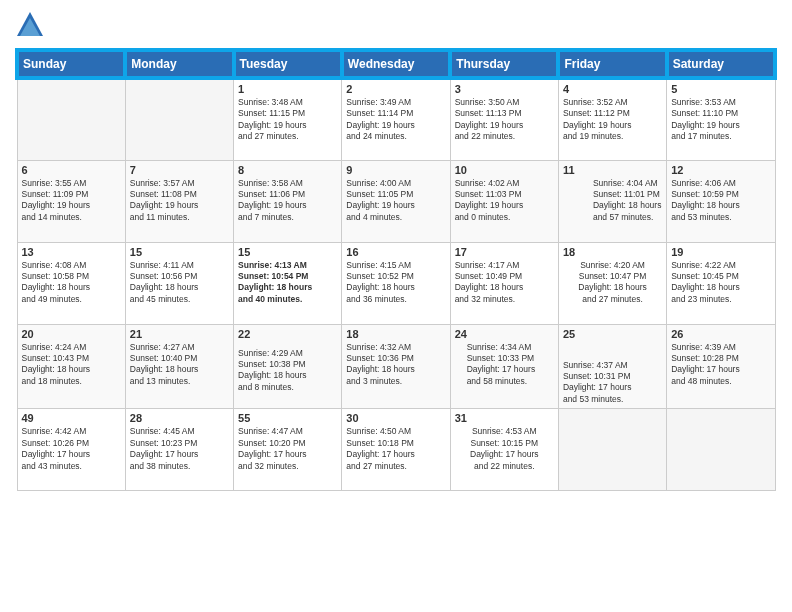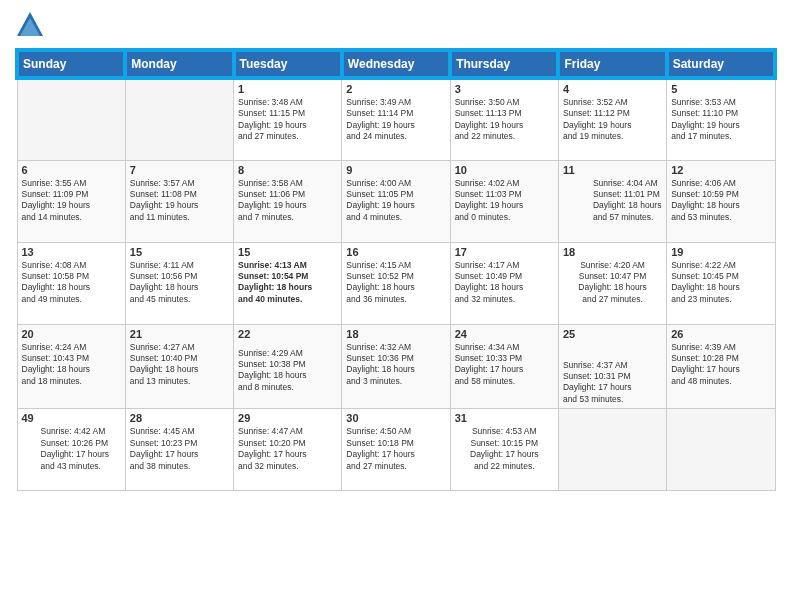--- a/index.html
+++ b/index.html
@@ -300,21 +300,21 @@
           </td>
           <td>
             <span class="day-number">18</span>
             <div class="day-info" style="white-space: pre-line;">Sunrise: 4:32 AM
 Sunset: 10:36 PM
 Daylight: 18 hours
 and 3 minutes.</div>
           </td>
           <td>
             <span class="day-number">24</span>
-            <div class="day-info" style="white-space: pre-line;">Sunrise: 4:34 AM
+            <div class="day-info" style="white-space: pre-line; margin-left: 12px;">Sunrise: 4:34 AM
 Sunset: 10:33 PM
 Daylight: 17 hours
 and 58 minutes.</div>
           </td>
           <td>
             <span class="day-number">25</span>
             <div class="day-info" style="white-space: pre-line; margin-top: 20px;">Sunrise: 4:37 AM
 Sunset: 10:31 PM
 Daylight: 17 hours
 and 53 minutes.</div>
@@ -323,34 +323,34 @@
             <span class="day-number">26</span>
             <div class="day-info" style="white-space: pre-line;">Sunrise: 4:39 AM
 Sunset: 10:28 PM
 Daylight: 17 hours
 and 48 minutes.</div>
           </td>
         </tr>
         <tr>
           <td>
             <span class="day-number">49</span>
-            <div class="day-info" style="white-space: pre-line; margin-left: 19px;">Sunrise: 4:42 AM
+            <div class="day-info" style="white-space: pre-line;">Sunrise: 4:42 AM
 Sunset: 10:26 PM
 Daylight: 17 hours
 and 43 minutes.</div>
           </td>
           <td>
             <span class="day-number">28</span>
             <div class="day-info" style="white-space: pre-line;">Sunrise: 4:45 AM
 Sunset: 10:23 PM
 Daylight: 17 hours
 and 38 minutes.</div>
           </td>
           <td>
-            <span class="day-number">29</span>
+            <span class="day-number">55</span>
             <div class="day-info" style="white-space: pre-line;">Sunrise: 4:47 AM
 Sunset: 10:20 PM
 Daylight: 17 hours
 and 32 minutes.</div>
           </td>
           <td>
             <span class="day-number">30</span>
             <div class="day-info" style="white-space: pre-line;">Sunrise: 4:50 AM
 Sunset: 10:18 PM
 Daylight: 17 hours

